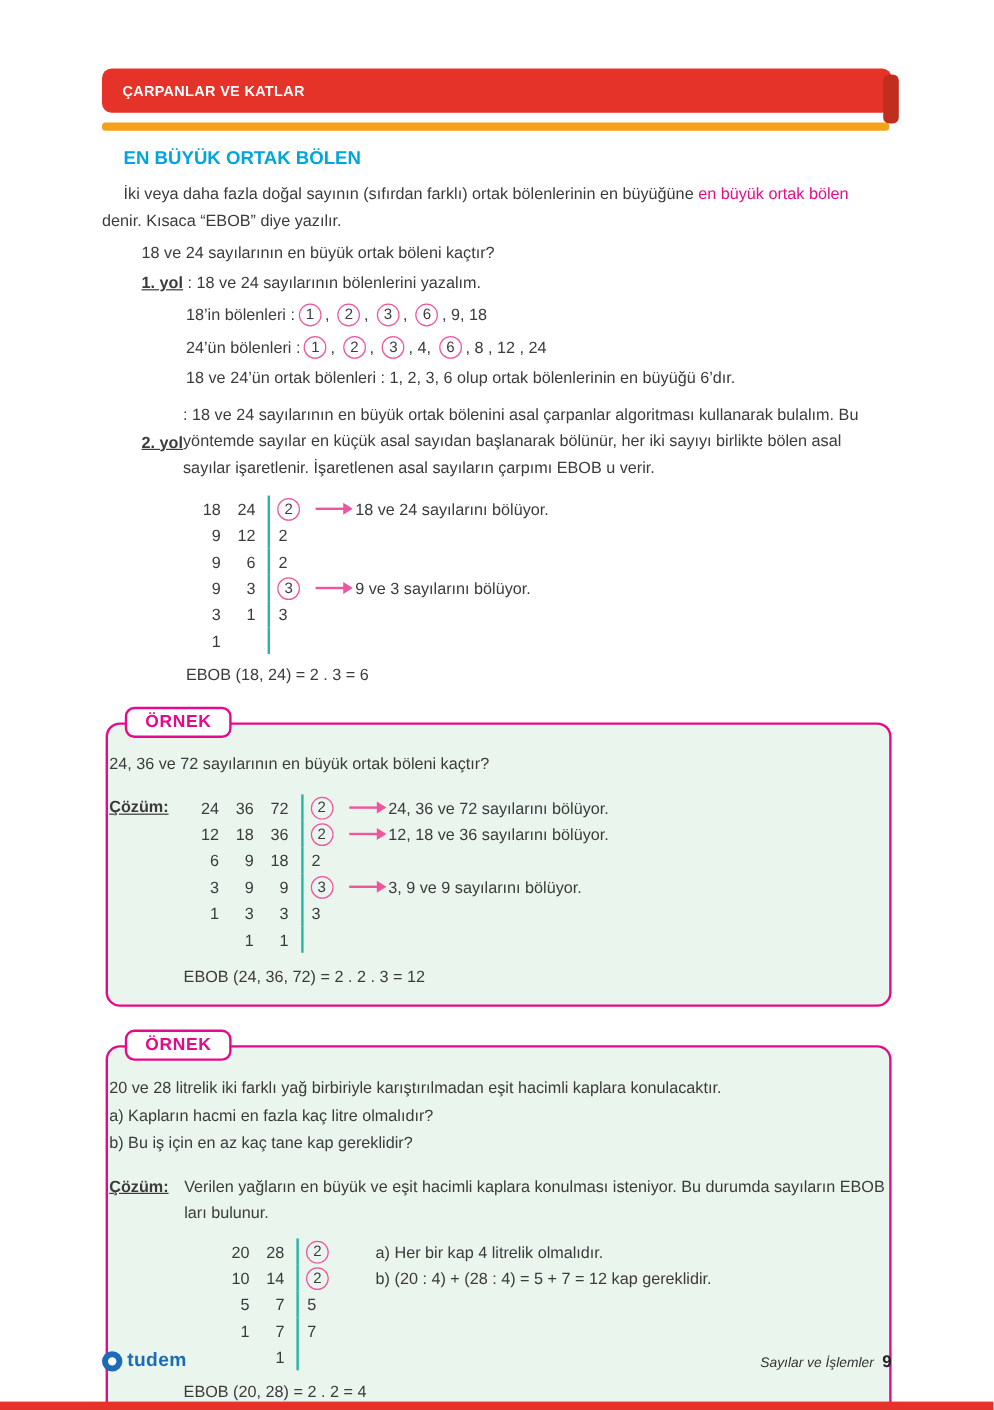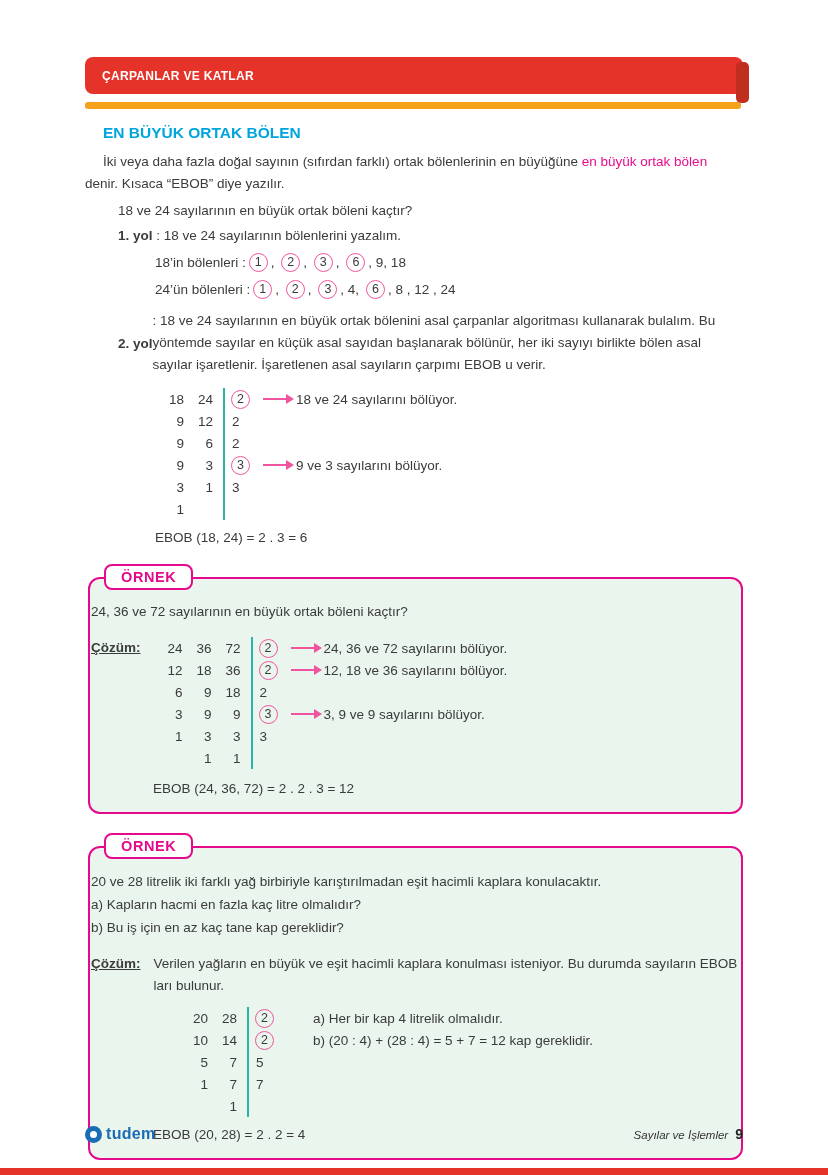--- a/index.html
+++ b/index.html
@@ -14,21 +14,21 @@
   .orange-bar { margin:8px 87px 0 85px; height:7px; background:#f6a11b; border-radius:3px; }
 
   .content { margin:15px 85px 0; }
   .section-title { margin:0 0 9px 18px; color:#00a5dc; font-size:15.5px; font-weight:bold; }
   .intro { margin:0; text-indent:18px; line-height:21.5px; }
   .hl { color:#e70d8c; }
   .question { margin:9px 0 0 33px; }
 
   .way { margin:7px 0 0 33px; }
   .way2 { margin-top:9px; }
-  .way-label { font-weight:bold; white-space:nowrap; }
+  .way-label { font-weight:bold; text-decoration:underline; white-space:nowrap; }
   .way-line { line-height:22px; }
   .way-flex { display:flex; align-items:center; }
   .way-text { flex:1; line-height:22px; }
   .token-line { display:flex; align-items:center; margin:3px 0 0 37px; height:24px; }
   .t-text { white-space:pre; }
   .sub-line { margin:3px 0 0 37px; line-height:22px; }
 
   .circle-num { display:inline-flex; align-items:center; justify-content:center; width:19px; height:19px; border:1.5px solid #f0549e; border-radius:50%; font-size:12.5px; margin:0 3px; flex:none; }
 
   .div-table { margin:12px 0 0 37px; }
@@ -100,20 +100,21 @@
           <span class="t-text">24’ün bölenleri :</span>
           <span class="circle-num">1</span>
           <span class="t-text">, </span>
           <span class="circle-num">2</span>
           <span class="t-text">, </span>
           <span class="circle-num">3</span>
           <span class="t-text">, 4, </span>
           <span class="circle-num">6</span>
           <span class="t-text">, 8 , 12 , 24</span>
         </div>
+      <div class="sub-line">18 ve 24’ün ortak bölenleri : 1, 2, 3, 6 olup ortak bölenlerinin en büyüğü 6’dır.</div>
     </div>
 
     <div class="way way2">
       <div class="way-flex">
         <span class="way-label">2. yol</span>
         <div class="way-text"> : 18 ve 24 sayılarının en büyük ortak bölenini asal çarpanlar algoritması kullanarak bulalım. Bu yöntemde sayılar en küçük asal sayıdan başlanarak bölünür, her iki sayıyı birlikte bölen asal sayılar işaretlenir. İşaretlenen asal sayıların çarpımı EBOB u verir.</div>
       </div>
       <div class="div-table">
           <div class="dt-row">
             <span class="dt-num">18</span>

